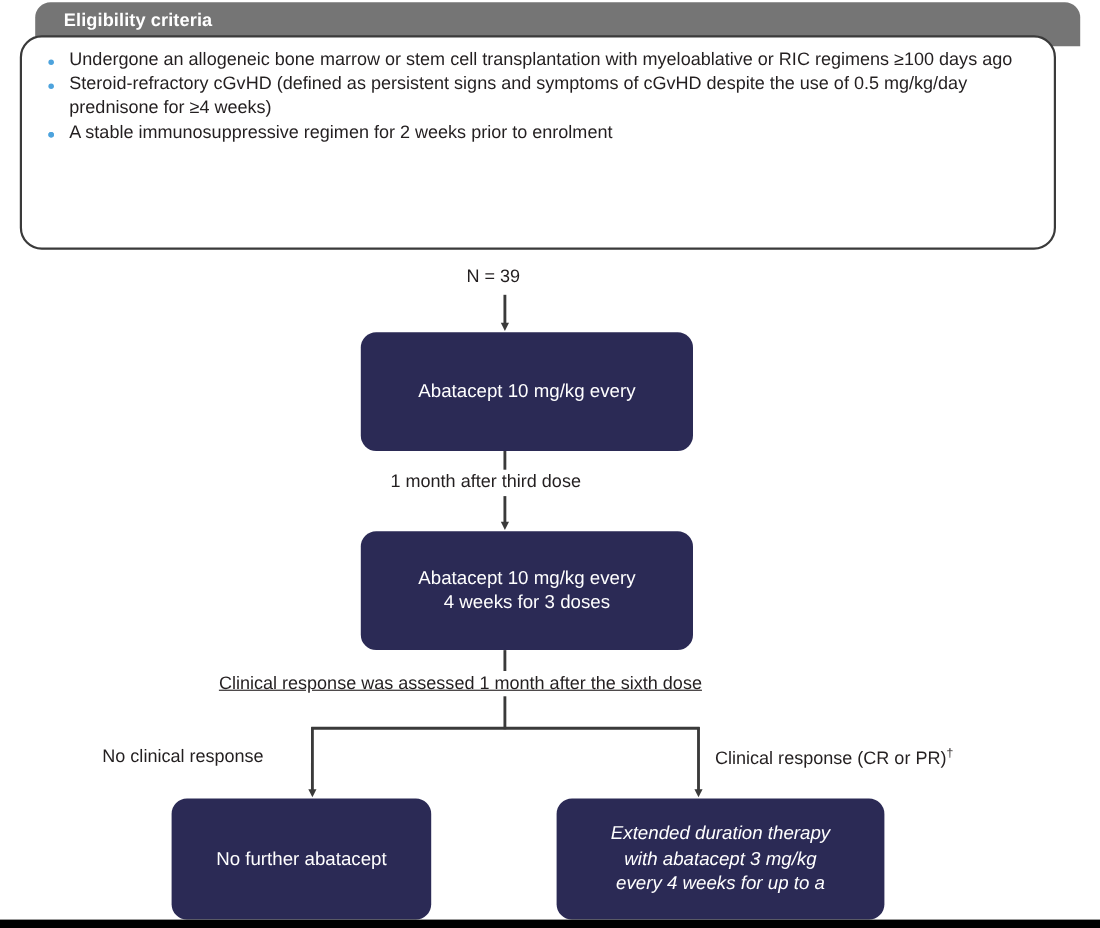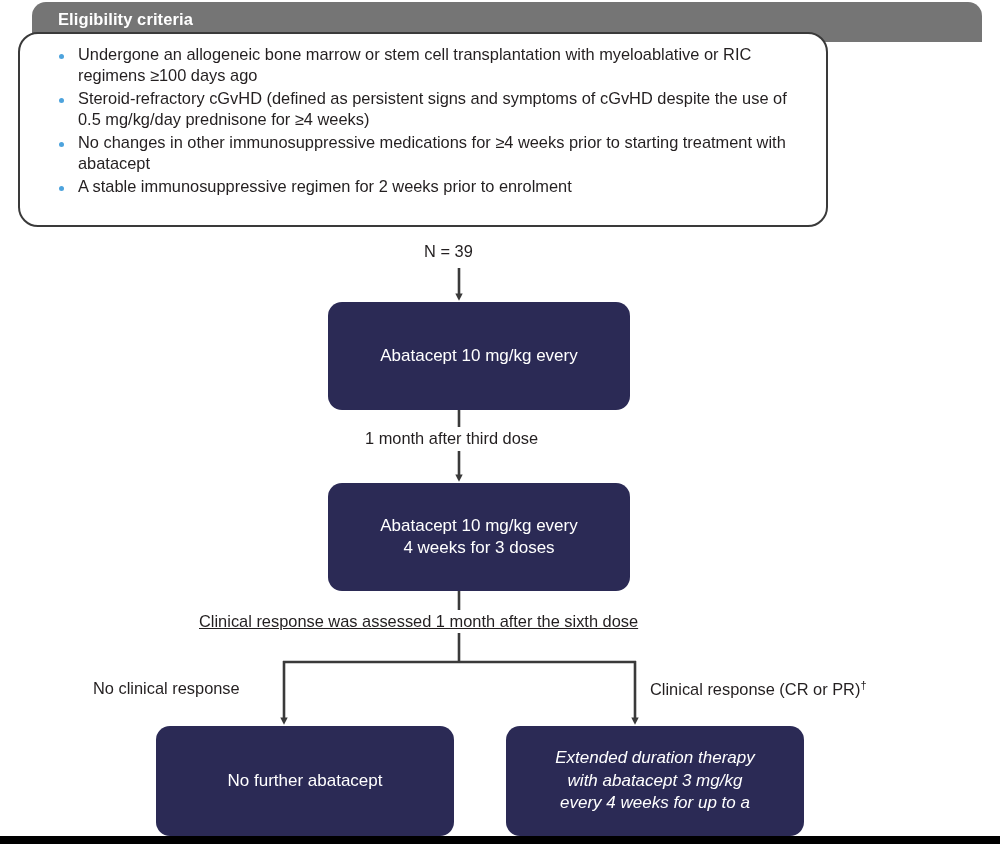--- a/index.html
+++ b/index.html
@@ -32,26 +32,26 @@
     font-size:16.5px;
     font-weight:bold;
     color:#ffffff;
     letter-spacing:0.1px;
     white-space:nowrap;
     text-align:center;
   }
   .criteria-body{
     position:absolute;
     left:0; top:30px;
-    width:810px; height:195px;
+    width:942px; height:195px;
     background:#ffffff;
     border:2.2px solid #3a3a3a;
     border-radius:20px;
     box-sizing:border-box;
-    padding:10px 16px 10px 22px;
+    padding:10px 16px 10px 7px;
   }
   ul.criteria-list{
     list-style:none;
     margin:0; padding:0;
   }
   ul.criteria-list li{
     position:relative;
     padding-left:36px;
     font-size:16.4px;
     line-height:1.31;
@@ -121,21 +121,20 @@
       <li>
         <span class="bullet-dot"></span>
         <span>Undergone an allogeneic bone marrow or stem cell transplantation with myeloablative or RIC regimens ≥100 days ago</span>
       </li>
       <li>
         <span class="bullet-dot"></span>
         <span>Steroid-refractory cGvHD (defined as persistent signs and symptoms of cGvHD despite the use of 0.5 mg/kg/day prednisone for ≥4 weeks)</span>
       </li>
       <li>
         <span class="bullet-dot"></span>
-        <span>No changes in other immunosuppressive medications for ≥4 weeks prior to starting treatment with abatacept</span>
       </li>
       <li>
         <span class="bullet-dot"></span>
         <span>A stable immunosuppressive regimen for 2 weeks prior to enrolment</span>
       </li>
     </ul>
   </div>
 </div>
 
 <div class="flow">
@@ -157,21 +156,21 @@
 
     <line x1="283" y1="662" x2="636" y2="662" stroke="#3a3a3a" stroke-width="2.6"></line>
 
     <line x1="284" y1="661" x2="284" y2="721" stroke="#3a3a3a" stroke-width="2.6" marker-end="url(#arrowhead)"></line>
 
     <line x1="635" y1="661" x2="635" y2="721" stroke="#3a3a3a" stroke-width="2.6" marker-end="url(#arrowhead)"></line>
   </svg>
 
   <div class="flow-label" style="left:424px;top:242px;">N = 39</div>
 
-  <div class="flow-label" style="left:355px;top:429px;margin-left:10px;">1 month after third dose</div>
+  <div class="flow-label" style="left:355px;top:429px;">1 month after third dose</div>
 
   <div class="flow-label" style="left:199px;top:612px;text-decoration:underline;">Clinical response was assessed 1 month after the sixth dose</div>
 
   <div class="flow-label" style="left:93px;top:679px;">No clinical response</div>
 
   <div class="flow-label" style="left:650px;top:679px;">
     <span>Clinical response (CR or PR)</span><span class="sup">†</span>
   </div>
 </div>
 
@@ -181,21 +180,21 @@
   </div>
 </div>
 
 <div class="node" style="left:308px;top:483px;width:302px;height:108px;">
   <div>
     <div>Abatacept 10 mg/kg every</div>
     <div>4 weeks for 3 doses</div>
   </div>
 </div>
 
-<div class="node" style="left:136px;top:726px;width:298px;height:110px;">
+<div class="node" style="left:136px;top:726px;width:236px;height:110px;">
   <div>No further abatacept</div>
 </div>
 
 <div class="node" style="left:486px;top:726px;width:298px;height:110px;font-style:italic;">
   <div>
     <div>Extended duration therapy</div>
     <div>with abatacept 3 mg/kg</div>
     <div>every 4 weeks for up to a</div>
   </div>
 </div>

